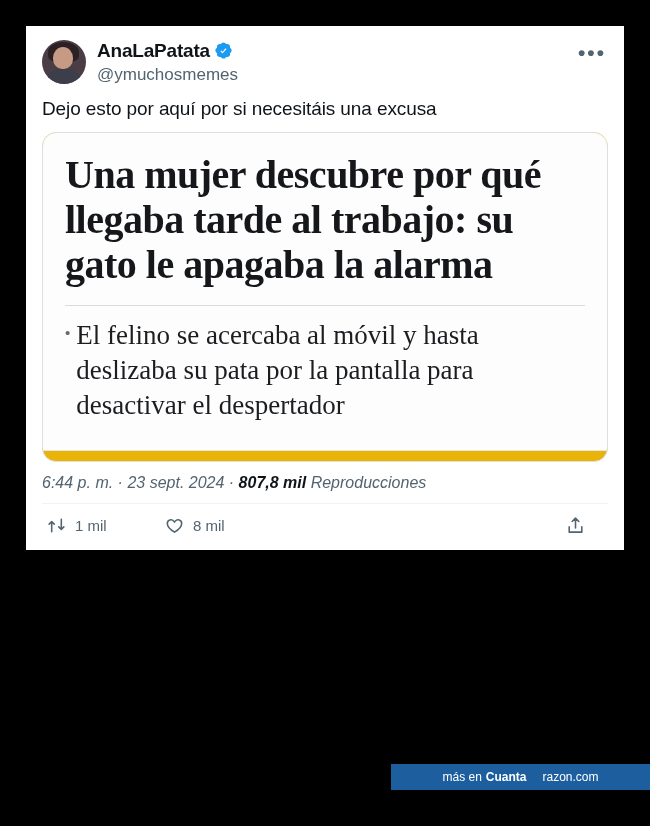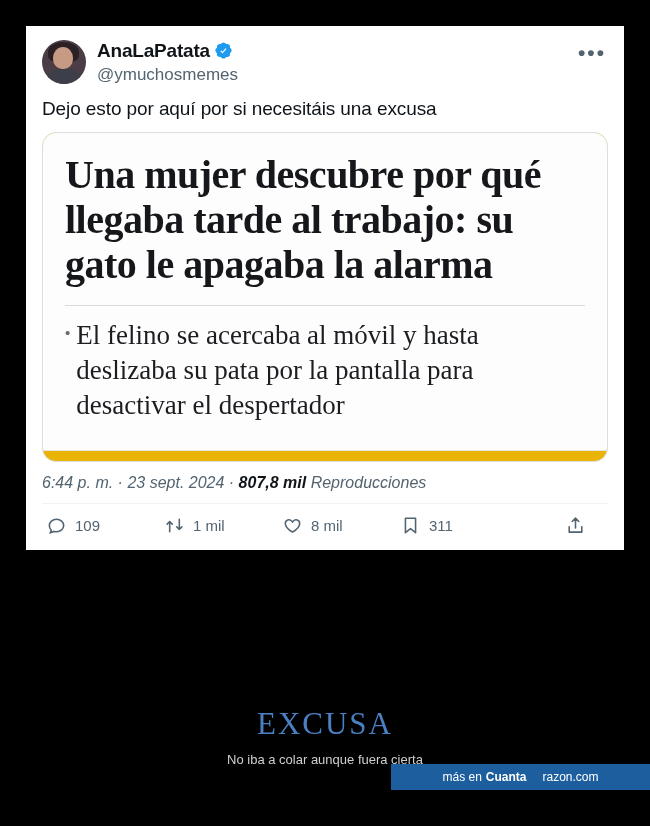--- a/index.html
+++ b/index.html
@@ -308,72 +308,52 @@
       <span>23 sept. 2024</span>
       <span>·</span>
       <span class="views-count">807,8 mil</span>
       <span>Reproducciones</span>
     </div>
 
     <div class="divider"></div>
 
     <div class="actions">
 
-      <div class="action">
-        <span class="ic">
-          <svg viewBox="0 0 24 24" width="21" height="21">
-            <path fill="none" stroke="#536471" stroke-width="1.8" d="M3.8 12c0-4 3.7-7.2 8.2-7.2s8.2 3.2 8.2 7.2-3.7 7.2-8.2 7.2c-1 0-2-.16-2.9-.45L5 20.2l.9-3.1C4.6 15.8 3.8 14 3.8 12z"></path>
-          </svg>
-        </span>
-        <span class="lbl">109</span>
-      </div>
 
       <div class="action">
         <span class="ic">
           <svg viewBox="0 0 24 24" width="21" height="21">
             <path fill="none" stroke="#536471" stroke-width="1.8" stroke-linecap="round" stroke-linejoin="round" d="M6.5 19V7.5M6.5 7.5L3.6 10.4M6.5 7.5l2.9 2.9M17.5 5v11.5M17.5 16.5l2.9-2.9M17.5 16.5l-2.9-2.9"></path>
           </svg>
         </span>
         <span class="lbl">1 mil</span>
       </div>
 
       <div class="action">
         <span class="ic">
           <svg viewBox="0 0 24 24" width="21" height="21">
             <path fill="none" stroke="#536471" stroke-width="1.8" d="M12 19.5S3.8 14.6 3.8 9.6a4.1 4.1 0 017.3-2.6L12 8.1l.9-1.1a4.1 4.1 0 017.3 2.6c0 5-8.2 9.9-8.2 9.9z"></path>
           </svg>
         </span>
         <span class="lbl">8 mil</span>
       </div>
 
-      <div class="action">
-        <span class="ic">
-          <svg viewBox="0 0 24 24" width="21" height="21">
-            <path fill="none" stroke="#536471" stroke-width="1.8" stroke-linejoin="round" d="M6.2 3.8h11.6v16.4L12 15.6l-5.8 4.6V3.8z"></path>
-          </svg>
-        </span>
-        <span class="lbl">311</span>
-      </div>
 
       <div class="action share">
         <span class="ic">
           <svg viewBox="0 0 24 24" width="21" height="21">
             <path fill="none" stroke="#536471" stroke-width="1.8" stroke-linecap="round" stroke-linejoin="round" d="M12 3.6v11.2M12 3.6L8.2 7.4M12 3.6l3.8 3.8M4.8 13.4v6.2h14.4v-6.2"></path>
           </svg>
         </span>
         <span class="lbl"></span>
       </div>
 
     </div>
   </div>
 
-  <div class="footer">
-    <div class="footer-title">EXCUSA</div>
-    <div class="footer-sub">No iba a colar aunque fuera cierta</div>
-  </div>
 
   <div class="brandbar">
     <span class="mas">más en</span>
     <span class="cuanta">Cuanta</span>
     <span class="razon">razon.com</span>
   </div>
 
 </div>
 
 </body></html>

